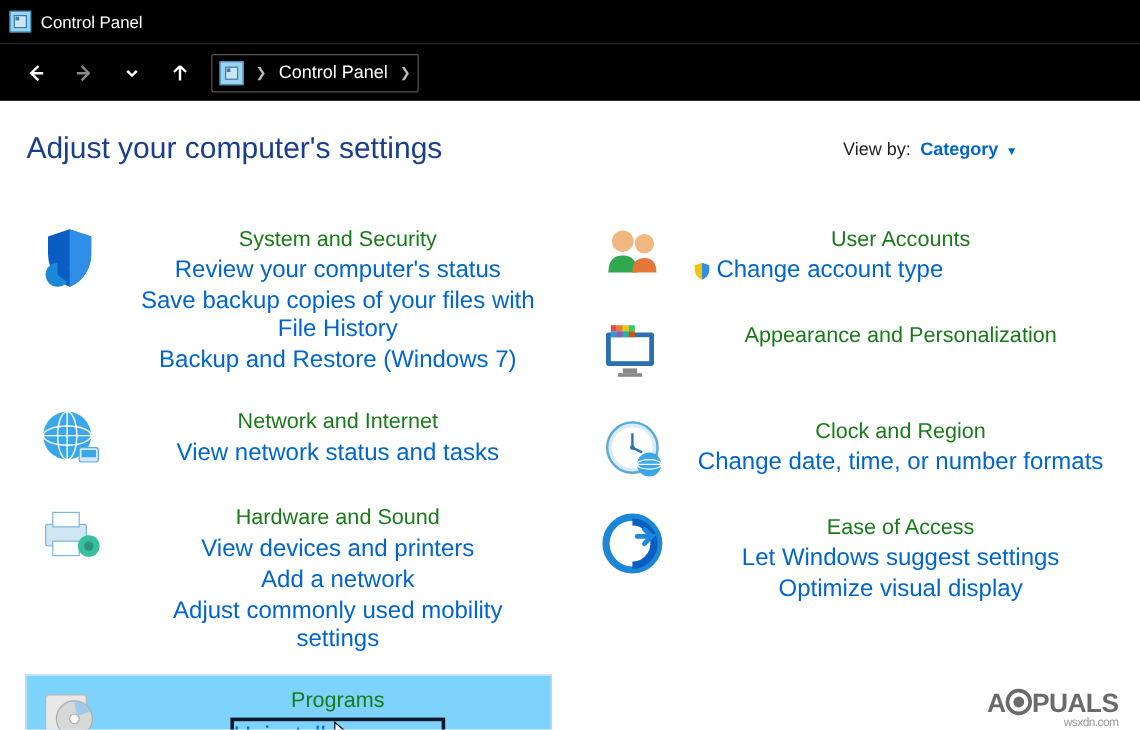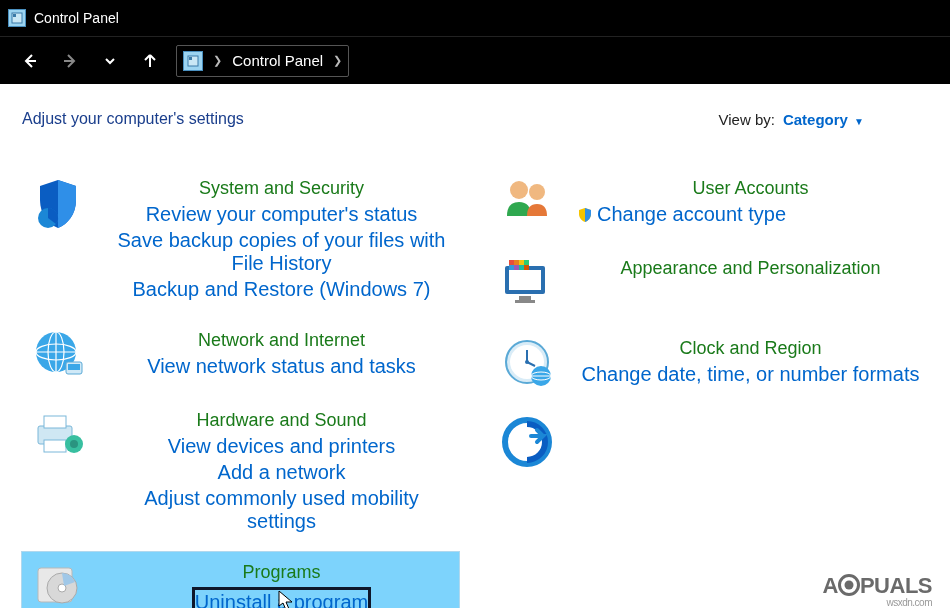--- a/index.html
+++ b/index.html
@@ -43,23 +43,23 @@
   .content {
     padding: 26px 22px 0 22px;
     position: relative;
     height: calc(608px - 36px - 48px);
   }
   .content-header {
     display: flex; justify-content: space-between; align-items: center;
     margin-bottom: 40px;
   }
   .settings-title {
-    color: #1a3e8c; font-size: 16px; font-weight: 400; text-align: center;
-  }
-  .view-by { font-size: 15px; color: #222; display: flex; align-items: center; gap: 8px; margin-right: 64px; }
+    color: #1a3e8c; font-size: 25px; font-weight: 400; text-align: center;
+  }
+  .view-by { font-size: 15px; color: #222; display: flex; align-items: center; gap: 8px; margin-right: 80px; }
   .view-by .dropdown { color: #0066cc; cursor: pointer; font-weight: bold; }
   .view-by .dropdown .caret { font-size: 10px; margin-left: 2px; }
 
   .columns {
     display: flex; gap: 32px; text-align: center;
   }
   .col { flex: 1; }
 
   .category {
     display: flex; gap: 18px; padding: 8px 4px; margin-bottom: 8px;
@@ -323,20 +323,25 @@
       </div>
 
       <div class="category">
         <div class="cat-icon">
           <svg width="52" height="52" viewBox="0 0 52 52">
             <circle cx="26" cy="26" r="22" fill="none" stroke="#1b87d6" stroke-width="6"></circle>
             <path d="M26 8 A18 18 0 0 1 26 44" fill="none" stroke="#0a5dc2" stroke-width="6"></path>
             <path d="M30 20 L42 20 L36 26 M42 20 L36 14" fill="none" stroke="#1b87d6" stroke-width="4" stroke-linecap="round"></path>
           </svg>
         </div>
+        <div class="cat-body">
+          <div class="cat-title">Ease of Access</div>
+          <a class="cat-link">Let Windows suggest settings</a>
+          <a class="cat-link">Optimize visual display</a>
+        </div>
       </div>
 
     </div>
   </div>
 
   <div class="watermark">
     <span>A</span><span class="circle"></span><span>PUALS</span>
     <span class="url">wsxdn.com</span>
   </div>
 

